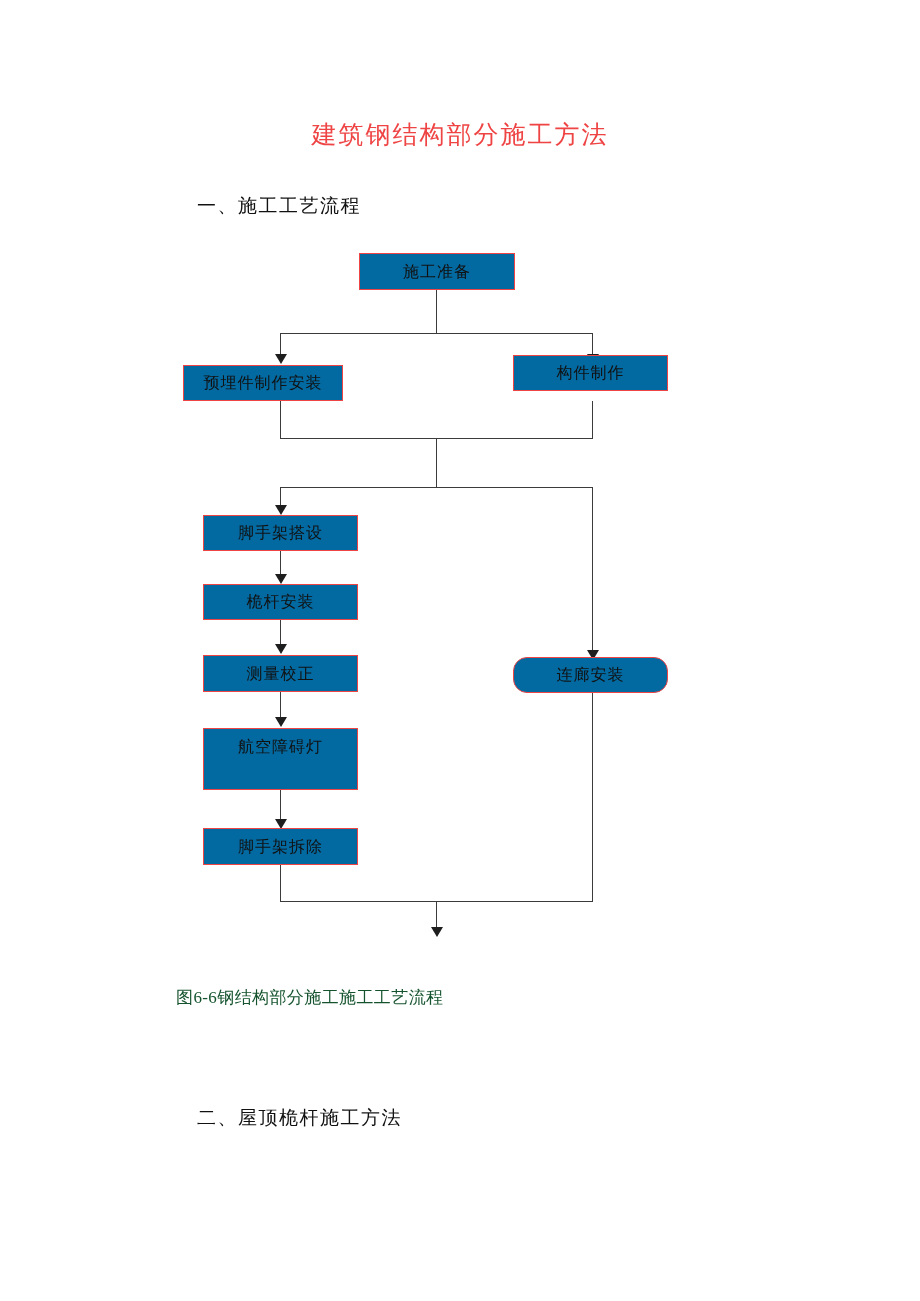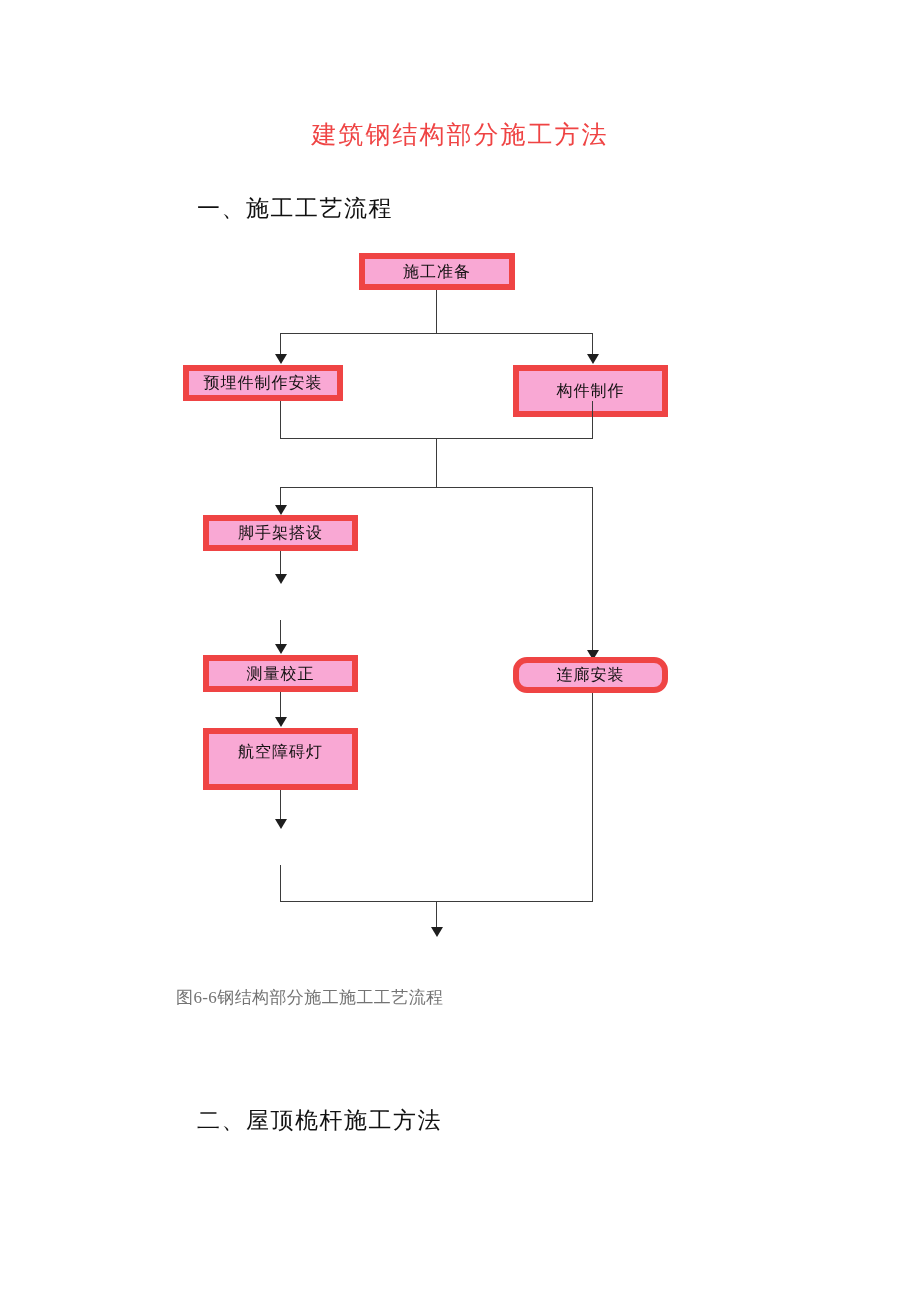--- a/index.html
+++ b/index.html
@@ -26,49 +26,49 @@
     top: 118px;
     width: 920px;
     text-align: center;
     font-size: 25px;
     letter-spacing: 2px;
     font-weight: 400;
     color: #ef4444;
   }
   .section-heading {
     position: absolute;
-    font-size: 23px;
+    font-size: 19px;
     letter-spacing: 1.5px;
     color: #111;
   }
   .heading-one { left: 197px; top: 193px; }
   .heading-two { left: 197px; top: 1105px; }
 
   .figure-caption {
     position: absolute;
     left: 176px;
     top: 986px;
     font-size: 17px;
     letter-spacing: 0.4px;
-    color: #737373;
+    color: #14532d;
   }
 
   
   #flowchart {
     position: absolute;
     left: 0;
     top: 0;
     width: 920px;
     height: 1000px;
   }
   .node {
     position: absolute;
     box-sizing: border-box;
-    border: 6px solid #ef4444;
-    background: #f9a8d4;
+    border: 1px solid #ef4444;
+    background: #0369a1;
     font-size: 16px;
     letter-spacing: 1px;
     color: #111;
     text-align: center;
     line-height: 1.1;
   }
   .node .node-label {
     display: block;
     width: 100%;
   }
@@ -123,21 +123,21 @@
     <div class="ln ln-v" style="left:280px; top:333px; height:24px;"></div>
     <div class="arrow" style="left:275px; top:354px;"></div>
 
     <div class="ln ln-v" style="left:592px; top:333px; height:24px;"></div>
     <div class="arrow" style="left:587px; top:354px;"></div>
 
     <div class="node center-v" style="left:183px; top:365px; width:160px; height:36px;">
       <span class="node-label">预埋件制作安装</span>
     </div>
 
-    <div class="node center-v" style="left:513px; top:365px; width:155px; height:52px;">
+    <div class="node center-v" style="left:513px; top:355px; width:155px; height:36px;">
       <span class="node-label">构件制作</span>
     </div>
 
     <div class="ln ln-v" style="left:280px; top:401px; height:38px;"></div>
     <div class="ln ln-v" style="left:592px; top:401px; height:38px;"></div>
     <div class="ln ln-h" style="left:280px; top:438px; width:313px;"></div>
 
     <div class="ln ln-v" style="left:436px; top:438px; height:49px;"></div>
     <div class="ln ln-h" style="left:280px; top:487px; width:313px;"></div>
 
@@ -147,38 +147,44 @@
     <div class="ln ln-v" style="left:592px; top:487px; height:166px;"></div>
     <div class="arrow" style="left:587px; top:650px;"></div>
 
     <div class="node center-v" style="left:203px; top:515px; width:155px; height:36px;">
       <span class="node-label">脚手架搭设</span>
     </div>
 
     <div class="ln ln-v" style="left:280px; top:551px; height:26px;"></div>
     <div class="arrow" style="left:275px; top:574px;"></div>
 
+    <div class="node center-v" style="left:203px; top:584px; width:155px; height:36px;">
+      <span class="node-label">桅杆安装</span>
+    </div>
 
     <div class="ln ln-v" style="left:280px; top:620px; height:27px;"></div>
     <div class="arrow" style="left:275px; top:644px;"></div>
 
     <div class="node center-v" style="left:203px; top:655px; width:155px; height:37px;">
       <span class="node-label">测量校正</span>
     </div>
 
     <div class="ln ln-v" style="left:280px; top:692px; height:28px;"></div>
     <div class="arrow" style="left:275px; top:717px;"></div>
 
     <div class="node top-v" style="left:203px; top:728px; width:155px; height:62px;">
       <span class="node-label">航空障碍灯</span>
     </div>
 
     <div class="ln ln-v" style="left:280px; top:790px; height:32px;"></div>
     <div class="arrow" style="left:275px; top:819px;"></div>
 
+    <div class="node center-v" style="left:203px; top:828px; width:155px; height:37px;">
+      <span class="node-label">脚手架拆除</span>
+    </div>
 
     <div class="node center-v" style="left:513px; top:657px; width:155px; height:36px;border-radius:14px;">
       <span class="node-label">连廊安装</span>
     </div>
 
     <div class="ln ln-v" style="left:280px; top:865px; height:37px;"></div>
     <div class="ln ln-v" style="left:592px; top:693px; height:209px;"></div>
     <div class="ln ln-h" style="left:280px; top:901px; width:313px;"></div>
     <div class="ln ln-v" style="left:436px; top:901px; height:29px;"></div>
     <div class="arrow" style="left:431px; top:927px;"></div>

